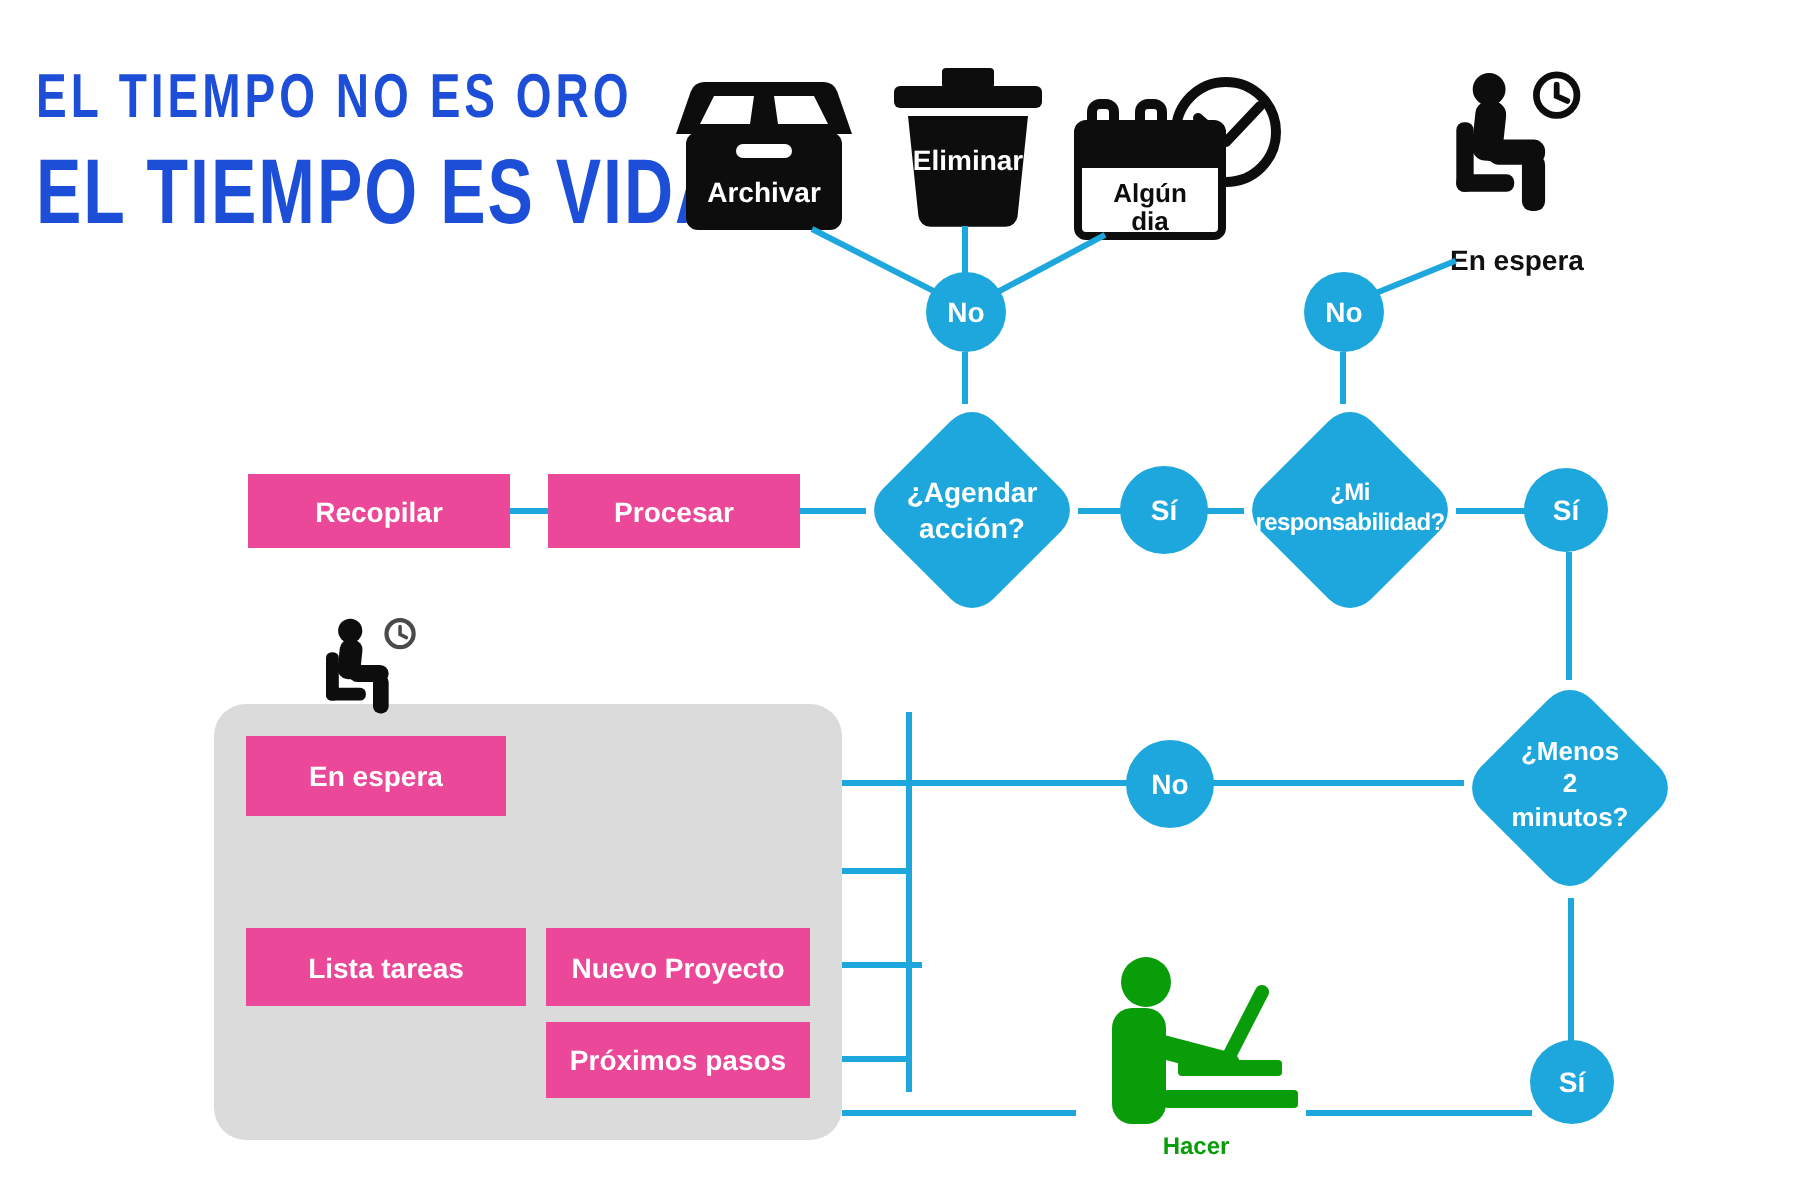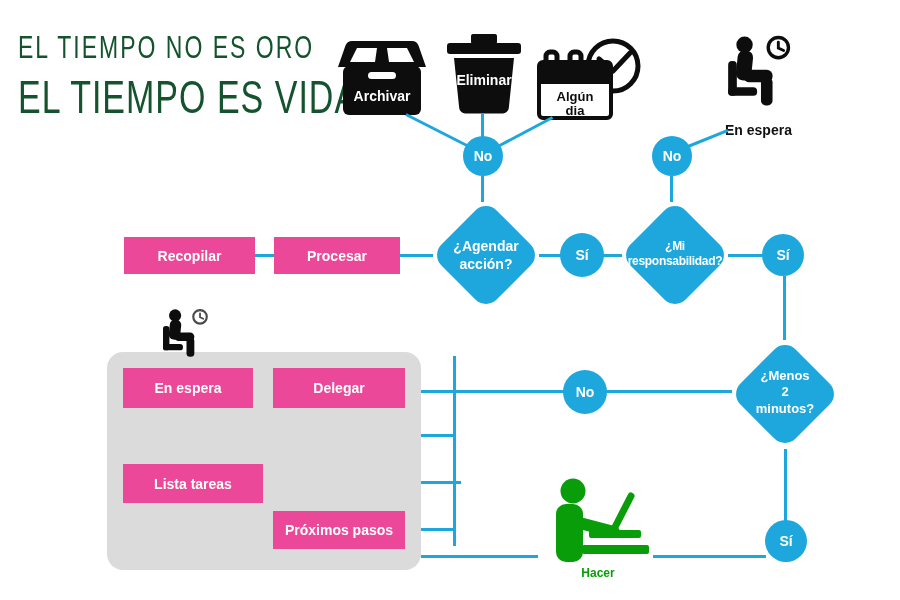--- a/index.html
+++ b/index.html
@@ -1,19 +1,19 @@
 <!DOCTYPE html>
 <html><head>
 <meta charset="utf-8">
 <style>
   html,body{margin:0;padding:0;background:#fff;}
   .stage{position:relative;width:900px;height:600px;background:#fff;overflow:hidden;
          font-family:"Liberation Sans",sans-serif;}
   
-  .title{position:absolute;left:18px;top:30px;color:#14532d;font-weight:normal;}
+  .title{position:absolute;left:18px;top:30px;color:#1d4ed8;font-weight:bold;}
   .title .t1{font-size:23px;letter-spacing:2px;transform:scaleY(1.35);transform-origin:left top;white-space:nowrap;}
   .title .t2{font-size:34px;letter-spacing:1px;margin-top:14px;transform:scaleY(1.35);transform-origin:left top;white-space:nowrap;}
   
   .btn{position:absolute;background:#ec4899;border-radius:0;color:#fff;font-weight:bold;
        font-size:14px;display:flex;align-items:center;justify-content:center;text-align:center;}
   .node{position:absolute;background:#1ea7dc;border-radius:50%;color:#fff;font-weight:bold;
         font-size:14px;display:flex;align-items:center;justify-content:center;}
   .diamond{position:absolute;background:#1ea7dc;border-radius:15px;transform:rotate(45deg);}
   .dtext{position:absolute;color:#fff;font-weight:bold;text-align:center;line-height:1.25;}
   .line{position:absolute;background:#1ea7dc;}
@@ -139,22 +139,22 @@
     <rect x="9" y="15" width="16" height="28" rx="7" fill="#0d0d0d" transform="rotate(6 17 28)"></rect>
     <rect x="16" y="33" width="28" height="12" rx="6" fill="#0d0d0d"></rect>
     <rect x="33" y="40" width="11" height="27" rx="5" fill="#0d0d0d"></rect>
     <rect x="0" y="24" width="9" height="34" rx="4" fill="#0d0d0d"></rect>
     <rect x="0" y="49" width="28" height="9" rx="4" fill="#0d0d0d"></rect>
     <circle cx="52" cy="11" r="9.5" fill="#ffffff" stroke="#4a4a4a" stroke-width="3"></circle>
     <path d="M52,6 L52,11.5 L56.5,13.7" fill="none" stroke="#4a4a4a" stroke-width="2.5" stroke-linecap="round"></path>
   </svg>
 
   <div class="btn" style="left:123px;top:368px;width:130px;height:40px;">En espera</div>
-  <div class="btn" style="left:273px;top:368px;width:132px;height:40px;">Delegar</div>
   <div class="btn" style="left:123px;top:464px;width:140px;height:39px;">Lista tareas</div>
+  <div class="btn" style="left:273px;top:464px;width:132px;height:39px;">Nuevo Proyecto</div>
   <div class="btn" style="left:273px;top:511px;width:132px;height:38px;">Próximos pasos</div>
 
   <svg style="left:546px;top:478px;" width="105" height="85" viewBox="0 0 105 85">
     <circle cx="27" cy="13" r="12.5" fill="#0a9d0a"></circle>
     <rect x="10" y="26" width="27" height="58" rx="10" fill="#0a9d0a"></rect>
     <path d="M26,43 L68,54" stroke="#0a9d0a" stroke-width="12" stroke-linecap="round"></path>
     <path d="M66,55 L85,18" stroke="#0a9d0a" stroke-width="7" stroke-linecap="round"></path>
     <rect x="43" y="52" width="52" height="8" rx="2" fill="#0a9d0a"></rect>
     <rect x="36" y="67" width="67" height="9" rx="2" fill="#0a9d0a"></rect>
   </svg>

